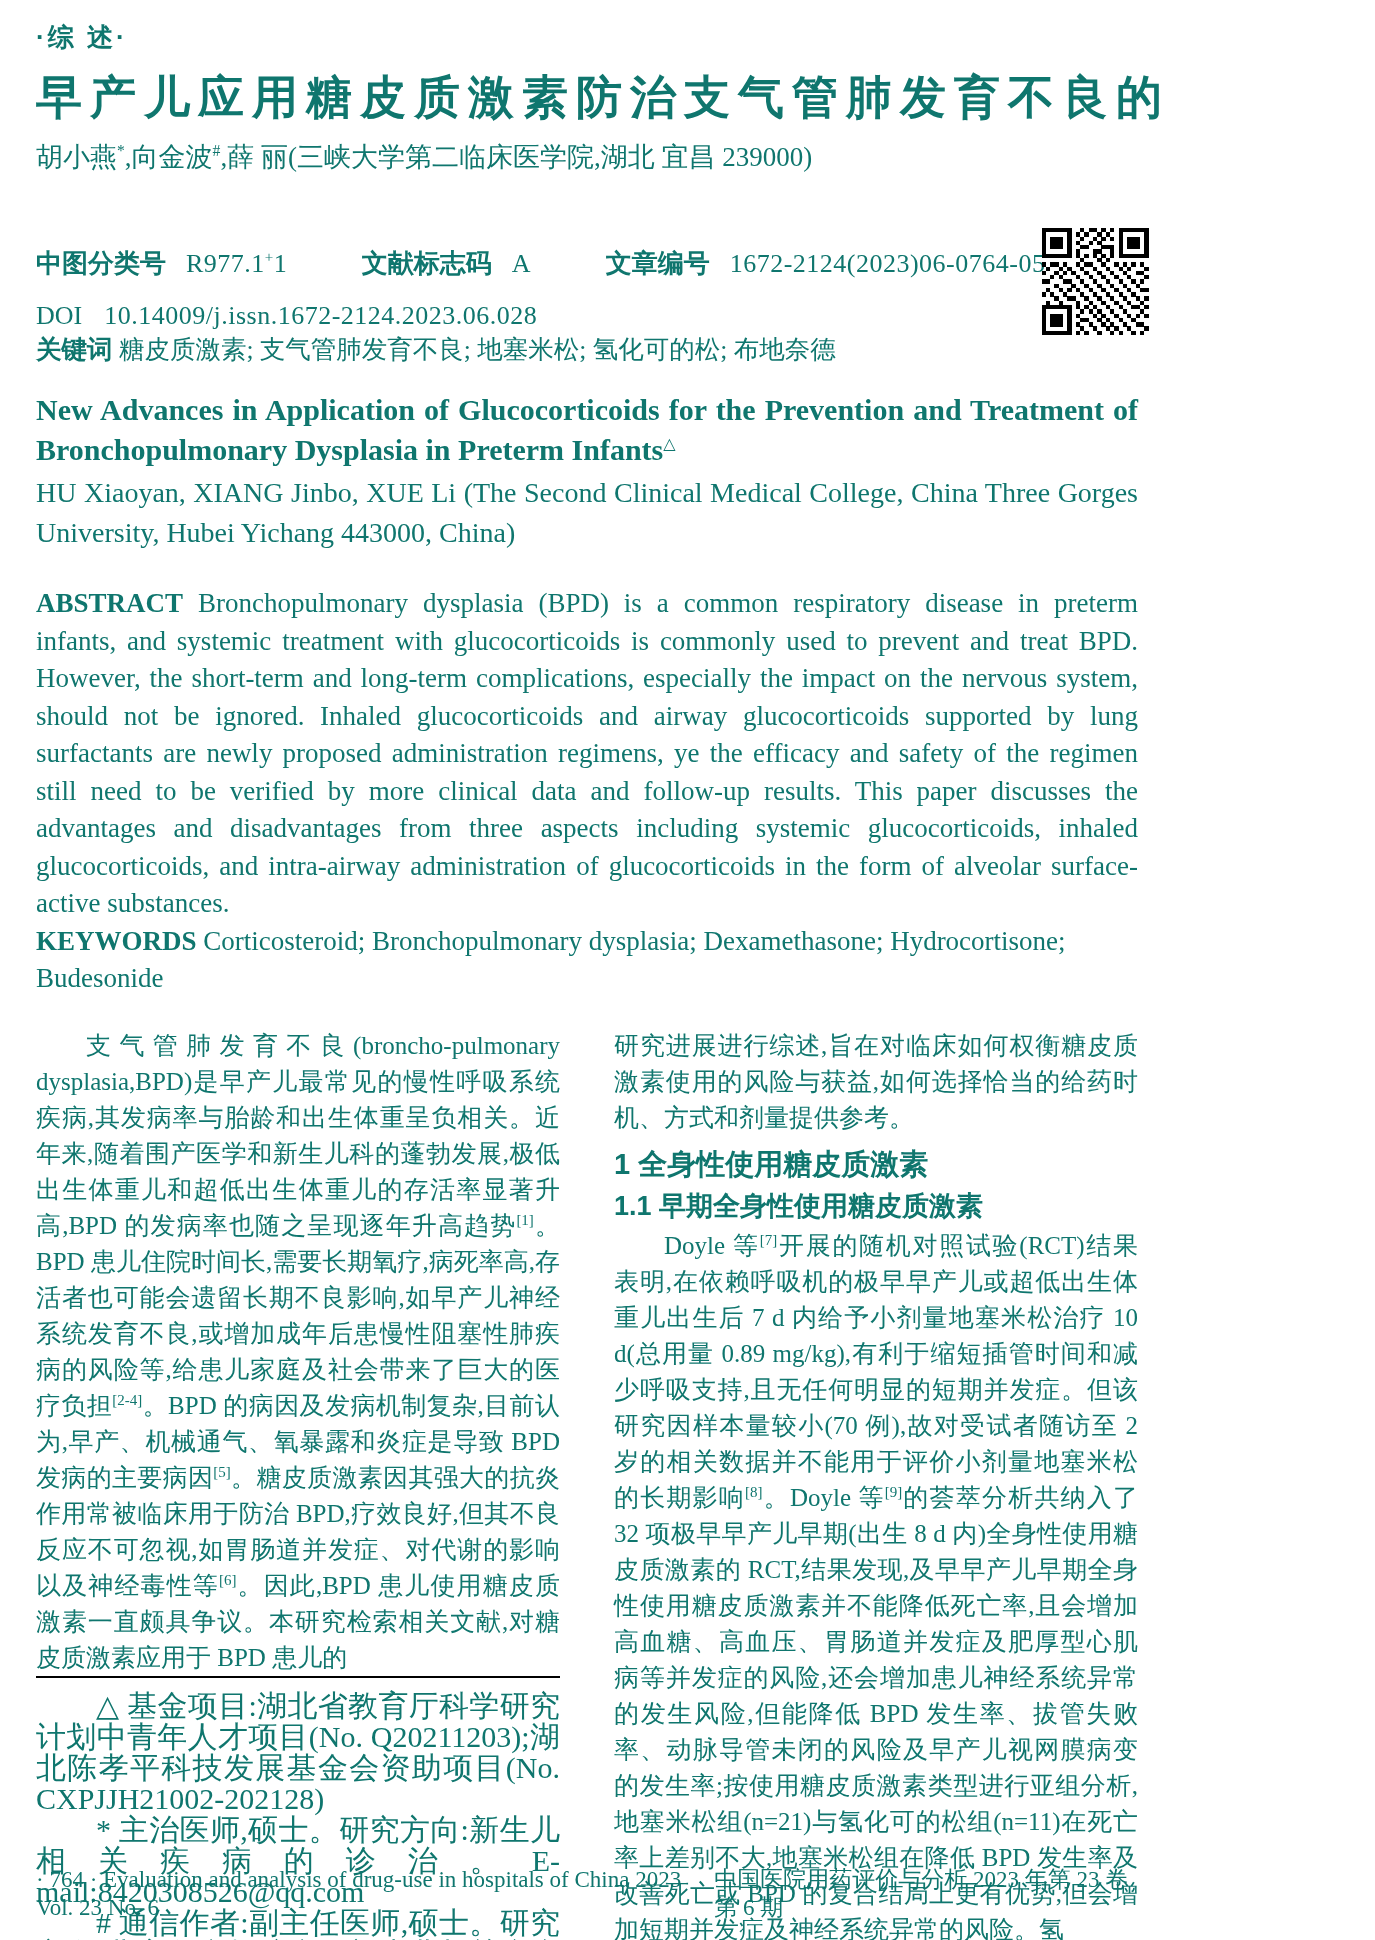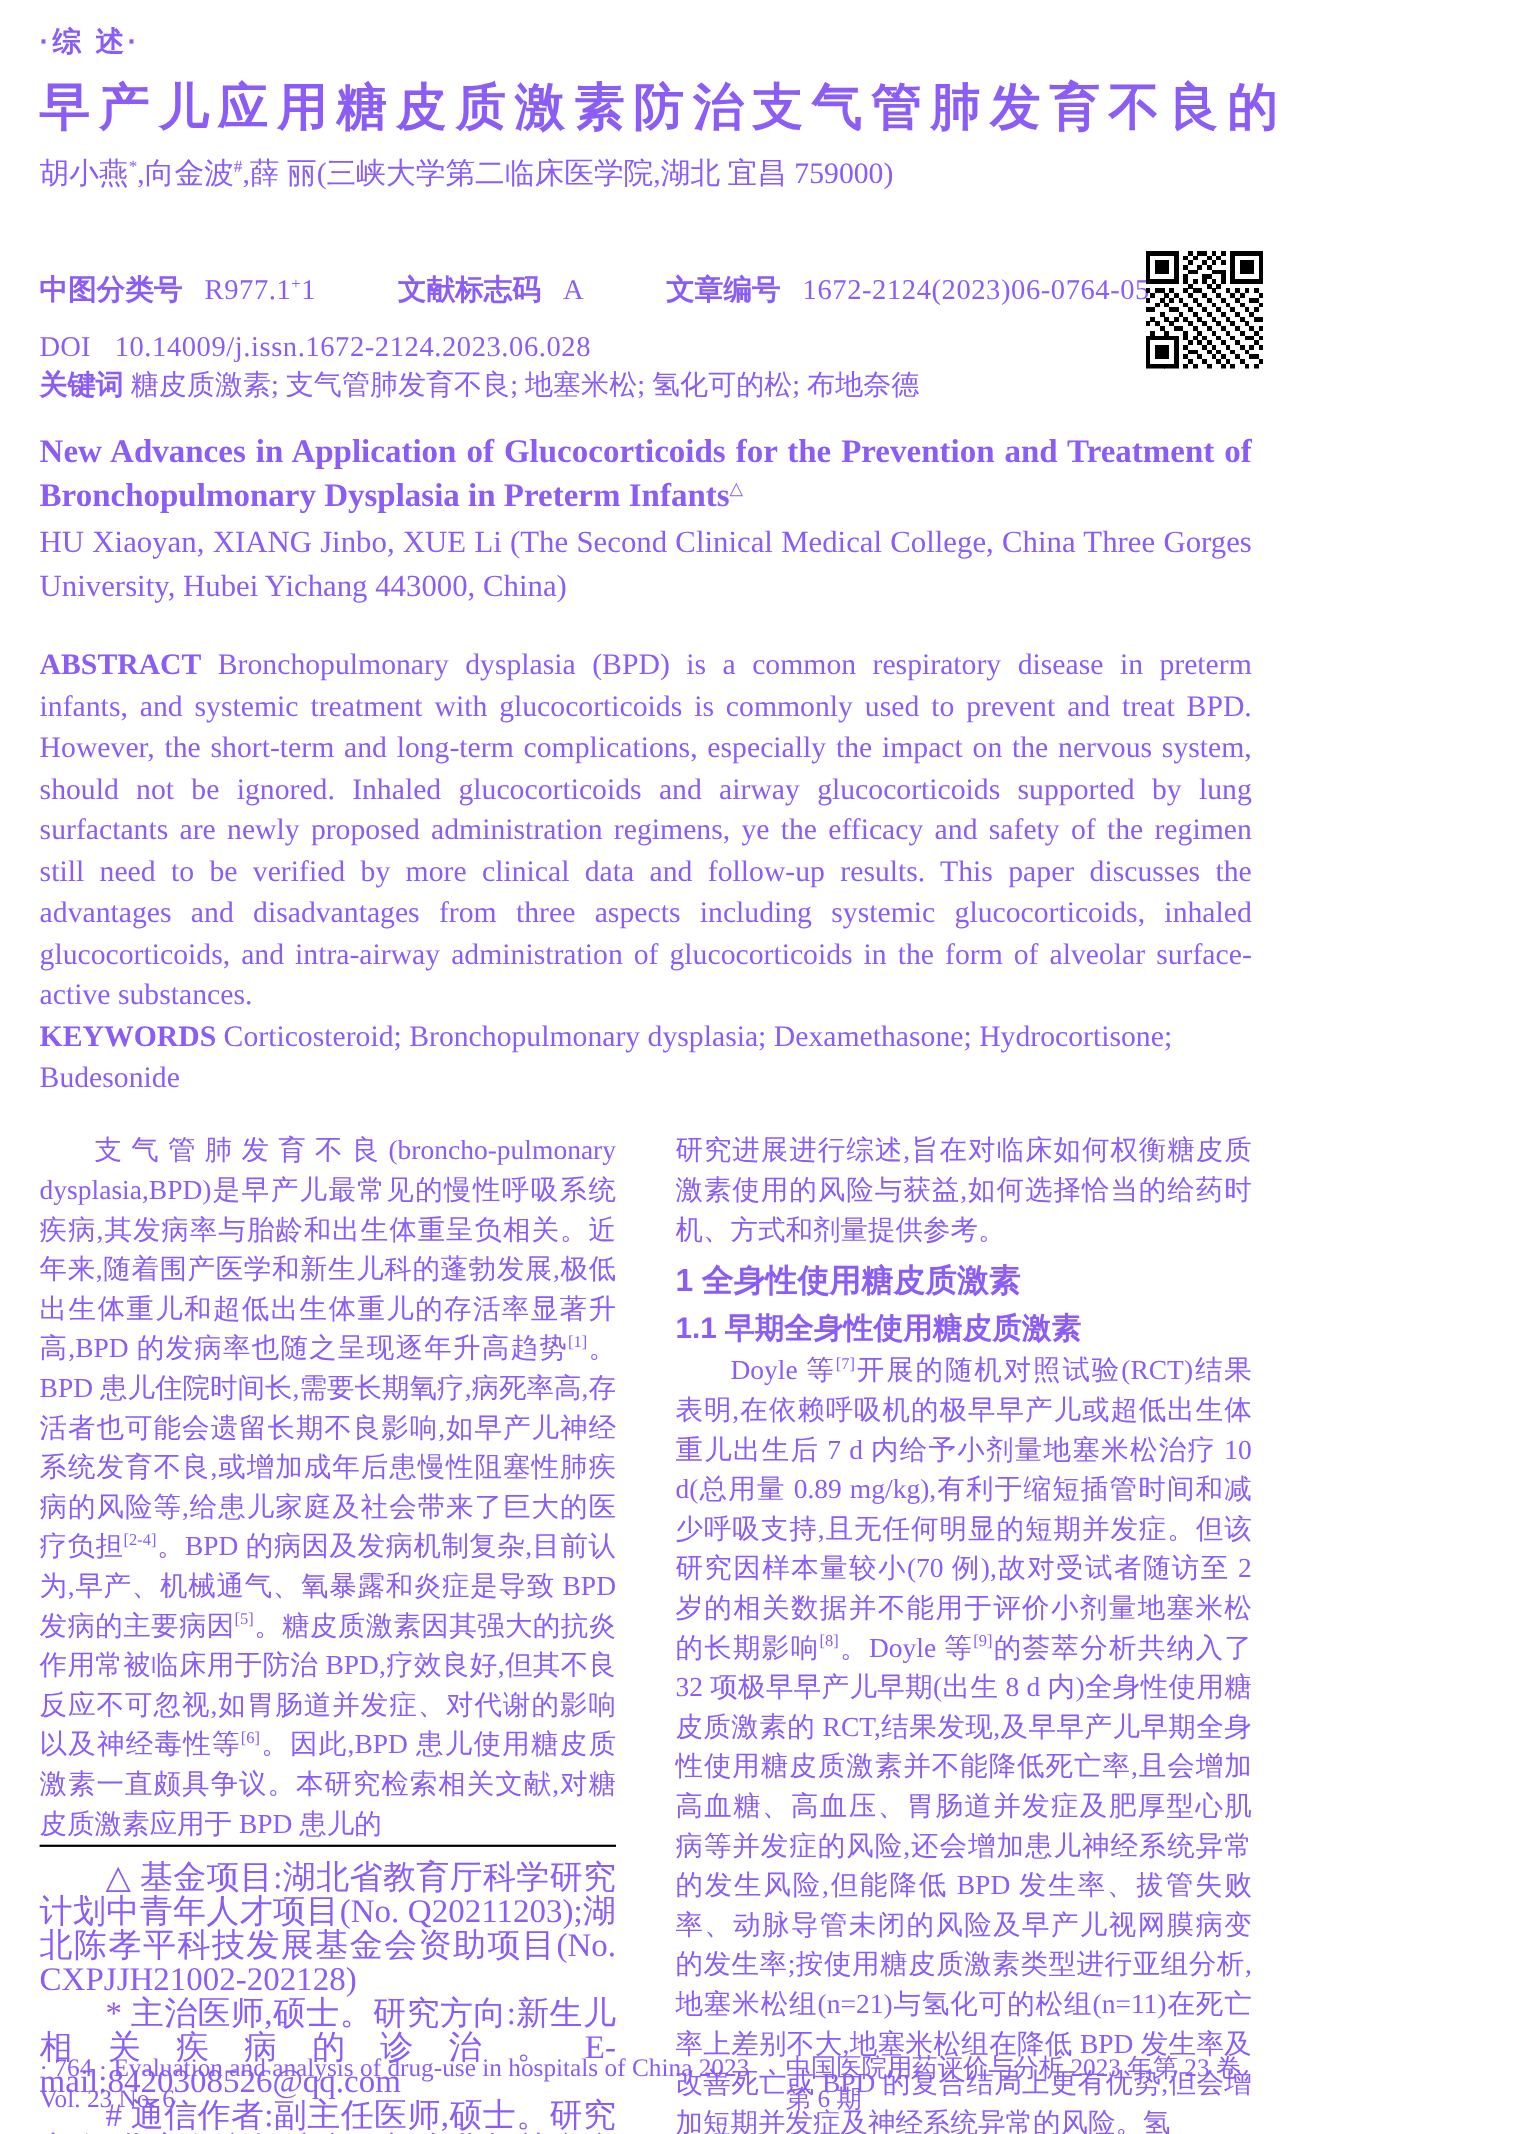--- a/index.html
+++ b/index.html
@@ -1,19 +1,19 @@
 <!DOCTYPE html>
 <html><head>
 <meta charset="utf-8">
 <style>
   html,body{margin:0;padding:0;background:#ffffff;}
   .page{
     position:relative; width:1168px; height:1940px; background:#fff;
     box-sizing:border-box; padding:22px 30px 0 36px;
-    font-family:"Liberation Serif","DejaVu Serif",serif; color:#8b5cf6;
+    font-family:"Liberation Serif","DejaVu Serif",serif; color:#0f766e;
     overflow:hidden;
   }
   .hei{font-family:"Liberation Sans","DejaVu Sans",sans-serif; font-weight:700;}
   .bser{font-weight:700;}
   sup{font-size:0.58em; line-height:0; vertical-align:super;}
 
   .section-label{
     font-family:"Liberation Sans","DejaVu Sans",sans-serif;
     font-size:26px; font-weight:600; letter-spacing:3px; line-height:30px;
   }
@@ -83,21 +83,21 @@
 </style>
 </head>
 <body>
 
 <div class="page">
 
   <div class="section-label">·综  述·</div>
 
   <h1 class="title-cn"><span>早产儿应用糖皮质激素防治支气管肺发育不良的新进展</span><sup>△</sup></h1>
 
-  <div class="authors-cn"><span>胡小燕</span><sup>*</sup><span>,向金波</span><sup>#</sup><span>,薛  丽(三峡大学第二临床医学院,湖北 宜昌  759000)</span></div>
+  <div class="authors-cn"><span>胡小燕</span><sup>*</sup><span>,向金波</span><sup>#</sup><span>,薛  丽(三峡大学第二临床医学院,湖北 宜昌  239000)</span></div>
 
   <div class="meta">
     <div class="meta-row">
       <span class="meta-group"><span class="hei meta-label">中图分类号</span><span class="meta-val"><span>R977.1</span><sup>+</sup><span>1</span></span></span>
       <span class="meta-group"><span class="hei meta-label">文献标志码</span><span class="meta-val">A</span></span>
       <span class="meta-group"><span class="hei meta-label">文章编号</span><span class="meta-val">1672-2124(2023)06-0764-05</span></span>
     </div>
     <div class="meta-row doi-row">
       <span class="doi-label">DOI</span><span class="meta-val">10.14009/j.issn.1672-2124.2023.06.028</span>
     </div>

